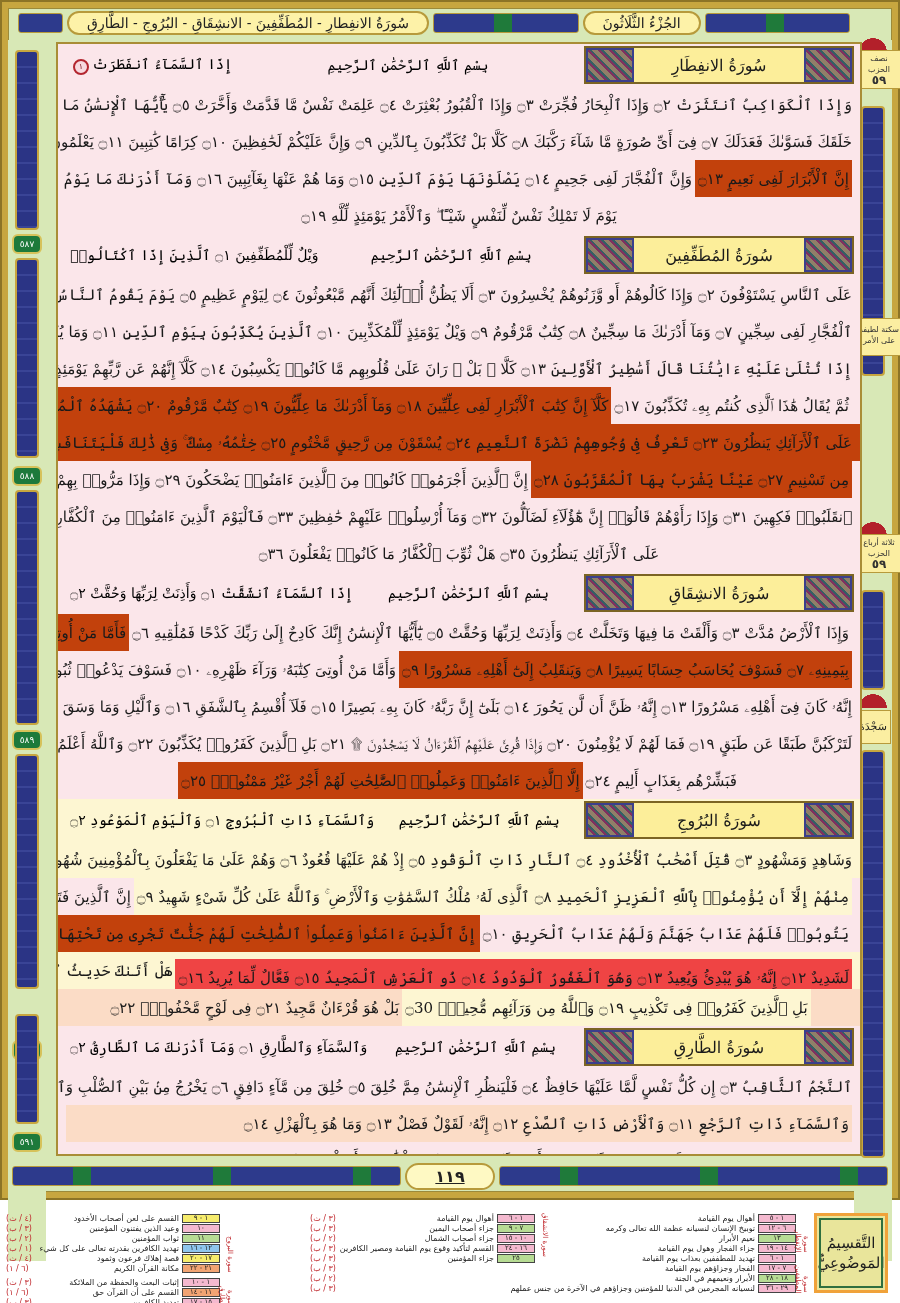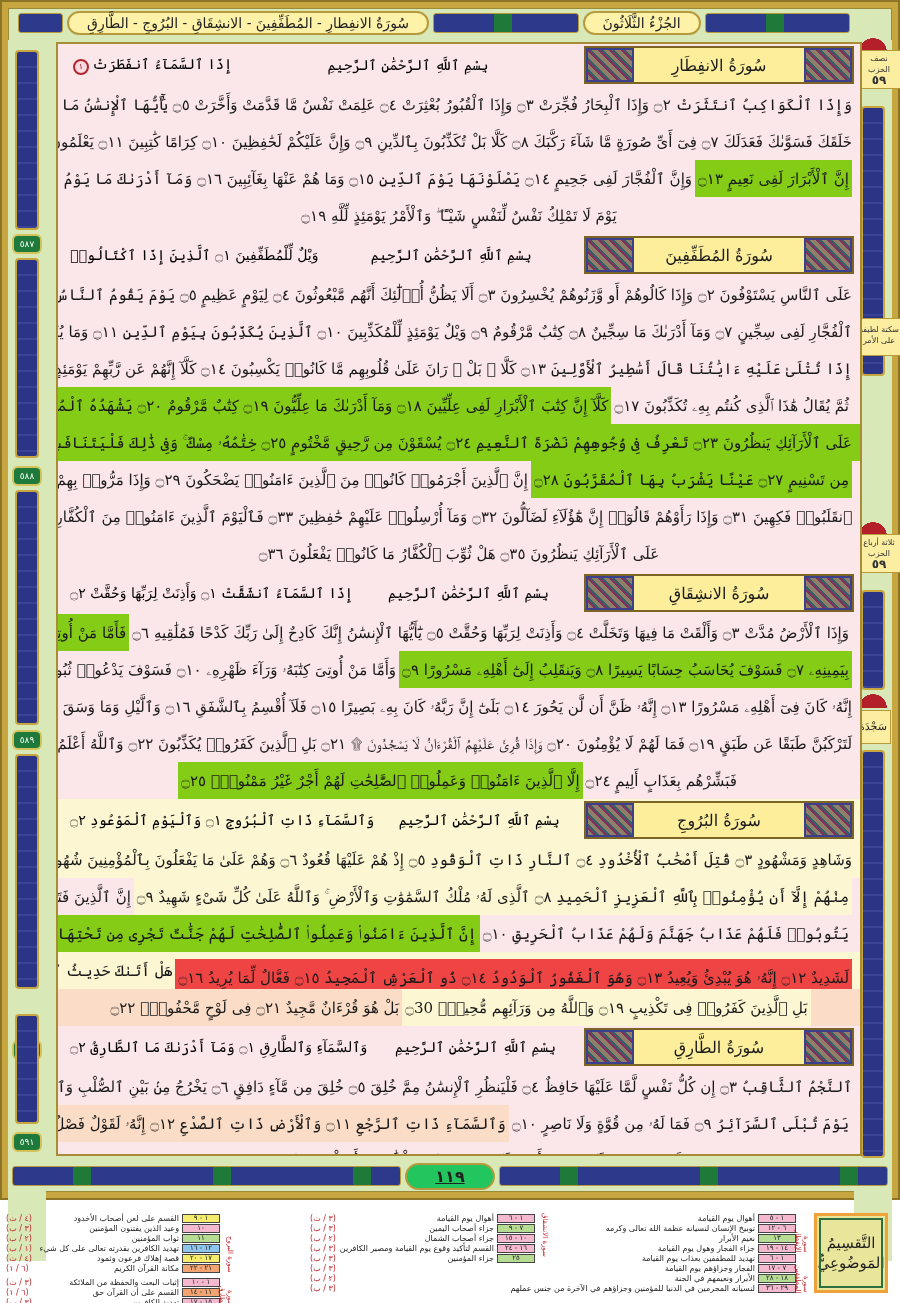--- a/index.html
+++ b/index.html
@@ -74,21 +74,21 @@
     direction: rtl; overflow: hidden;
   }
   .row {
     position: relative; height: 37px; display: flex; align-items: center;
     padding: 0 8px; font-size: 15px; color: #1a1a1a; white-space: nowrap;
     overflow: hidden; font-family: "DejaVu Serif", serif;
   }
   .row.center { justify-content: center; }
   .seg { padding: 0 3px; height: 100%; display: flex; align-items: center; }
   .bg-pink { background: #fbe6ea; }
-  .bg-green { background: #84cc16; }
+  .bg-green { background: #c2410c; }
   .bg-yellow { background: #fdf6d2; }
   .bg-blue { background: #ef4444; margin-top: 14px; }
   .bg-orange { background: #fbdcc6; }
   .ayah {
     display: inline-block; min-width: 16px; height: 16px; border-radius: 8px;
     border: 2px solid #b3262f; background: #f7d9df; color: #7a1a22;
     font-size: 8px; line-height: 12px; text-align: center; margin: 0 3px;
     font-family: "DejaVu Sans", sans-serif;
   }
 
@@ -110,21 +110,21 @@
   .surah-banner span { position: relative; z-index: 1; background: #fcee9a; padding: 0 12px; border-radius: 10px; }
   .basmala { flex: 1; text-align: center; font-size: 14px; }
   .first-ayahs { font-size: 14px; padding-left: 6px; }
 
   
   .footer-band {
     position: absolute; left: 8px; right: 8px; top: 1160px; height: 32px;
     display: flex; align-items: center; direction: rtl;
   }
   .page-num {
-    background: #22c55e; border: 2px solid #b79a3b; border-radius: 16px;
+    background: #fef9c3; border: 2px solid #b79a3b; border-radius: 16px;
     padding: 2px 28px; font-size: 16px; font-weight: bold; color: #222;
     font-family: "DejaVu Sans", sans-serif;
     text-decoration: underline;
   }
 
   
   .index {
     position: absolute; left: 0; top: 1205px; width: 900px; height: 98px;
     direction: rtl; font-family: "DejaVu Sans", sans-serif; font-size: 8px;
   }
@@ -289,21 +289,20 @@
 
   <div class="surah-row bg-pink">
     <div class="surah-banner">
         <span>سُورَةُ الطَّارِقِ</span>
       </div>
     <div class="basmala">بِسْمِ ٱللَّهِ ٱلرَّحْمَٰنِ ٱلرَّحِيمِ</div>
     <div class="first-ayahs">وَٱلسَّمَآءِ وَٱلطَّارِقِ ۝١ وَمَآ أَدْرَىٰكَ مَا ٱلطَّارِقُ ۝٢</div>
   </div>
   <div class="row bg-pink">ٱلنَّجْمُ ٱلثَّاقِبُ ۝٣ إِن كُلُّ نَفْسٍ لَّمَّا عَلَيْهَا حَافِظٌ ۝٤ فَلْيَنظُرِ ٱلْإِنسَٰنُ مِمَّ خُلِقَ ۝٥ خُلِقَ مِن مَّآءٍ دَافِقٍ ۝٦ يَخْرُجُ مِنۢ بَيْنِ ٱلصُّلْبِ وَٱلتَّرَآئِبِ ۝٧ إِنَّهُۥ عَلَىٰ رَجْعِهِۦ لَقَادِرٌ ۝٨</div>
   <div class="row bg-pink">
-    <div class="seg bg-pink">يَوْمَ تُبْلَى ٱلسَّرَآئِرُ ۝٩ فَمَا لَهُۥ مِن قُوَّةٍ وَلَا نَاصِرٍ ۝١٠</div>
     <div class="seg bg-orange" style="flex:1">وَٱلسَّمَآءِ ذَاتِ ٱلرَّجْعِ ۝١١ وَٱلْأَرْضِ ذَاتِ ٱلصَّدْعِ ۝١٢ إِنَّهُۥ لَقَوْلٌ فَصْلٌ ۝١٣ وَمَا هُوَ بِٱلْهَزْلِ ۝١٤</div>
   </div>
   <div class="row bg-pink center">إِنَّهُمْ يَكِيدُونَ كَيْدًا ۝١٥ وَأَكِيدُ كَيْدًا ۝١٦ فَمَهِّلِ ٱلْكَٰفِرِينَ أَمْهِلْهُمْ رُوَيْدًۢا ۝١٧</div>
 </div>
 
 <div class="footer-band">
   <div class="band"></div>
   <div class="page-num">١١٩</div>
   <div class="band"></div>
 </div>

